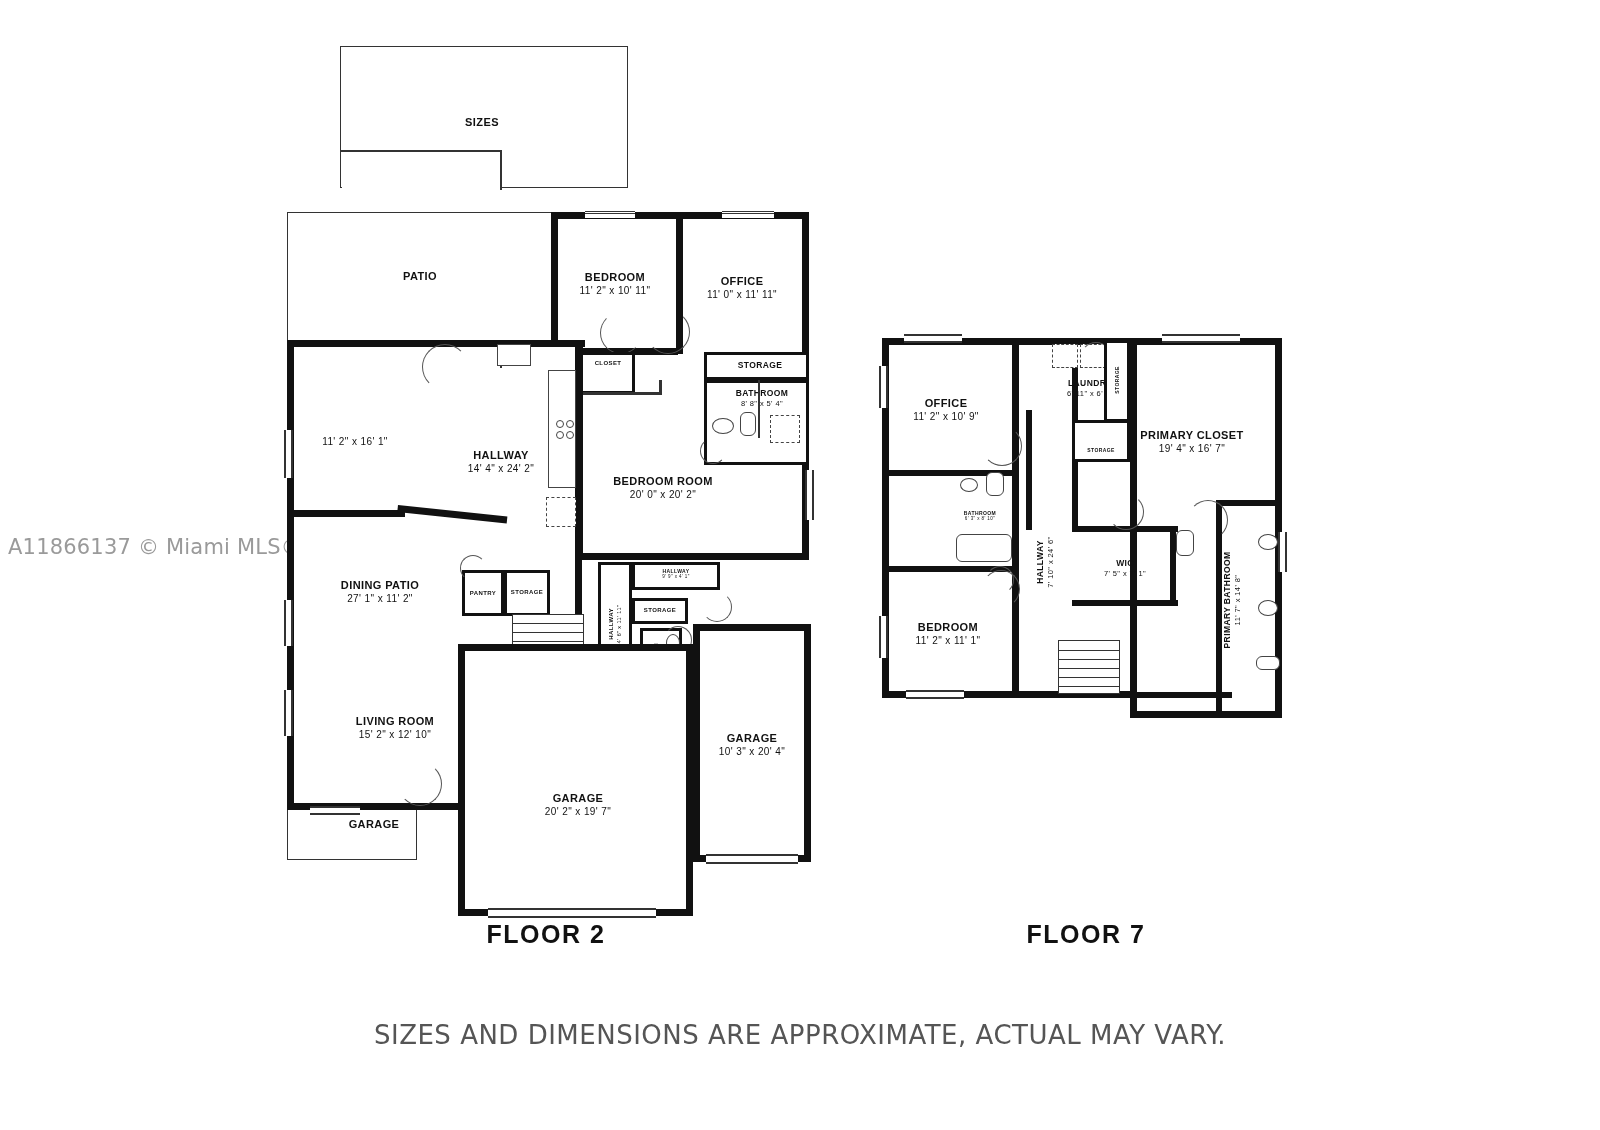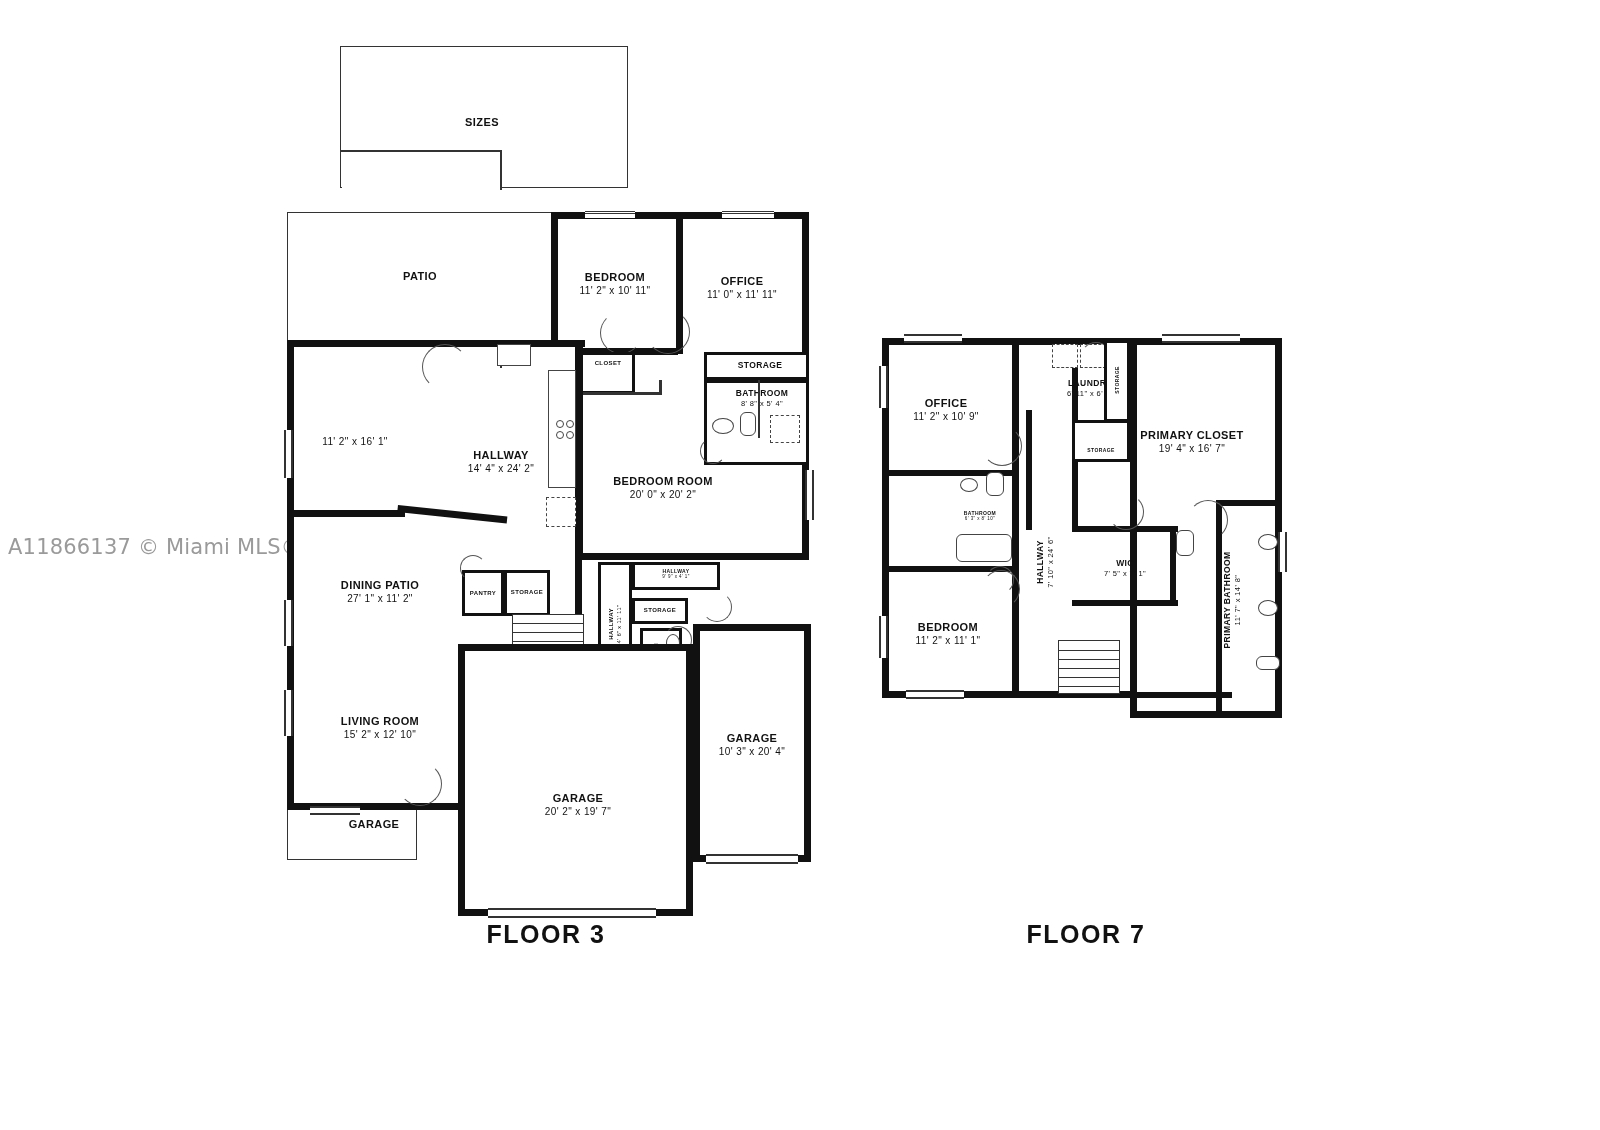--- a/index.html
+++ b/index.html
@@ -211,21 +211,21 @@
     <div class="lbl" style="left:355px;top:442px;">
       <span class="dm">11' 2" x 16' 1"</span>
     </div>
 
     <div class="door-arc" style="left:422px;top:344px;width:46px;height:46px;border-color:#555;border-bottom-color:transparent;border-right-color:transparent;"></div>
 
     <div class="lbl" style="left:380px;top:592px;">
       <span class="nm">DINING PATIO</span>
       <span class="dm">27' 1" x 11' 2"</span>
     </div>
-    <div class="lbl" style="left:380px;top:728px;">
+    <div class="lbl" style="left:395px;top:728px;">
       <span class="nm">LIVING ROOM</span>
       <span class="dm">15' 2" x 12' 10"</span>
     </div>
     <div class="door-arc" style="left:398px;top:762px;width:44px;height:44px;border-color:#555;border-top-color:transparent;border-left-color:transparent;"></div>
 
     <div class="wall-thin" style="left:462px;top:570px;width:42px;height:46px;"></div>
     <div class="wall-thin" style="left:504px;top:570px;width:46px;height:46px;"></div>
     <div class="lbl xs" style="left:483px;top:594px;">
       <span class="nm">PANTRY</span>
     </div>
@@ -287,21 +287,21 @@
       <span class="dm">10' 3" x 20' 4"</span>
     </div>
     <div class="fillw abs" style="left:706px;top:854px;width:92px;height:10px;border-top:2px solid #333;border-bottom:2px solid #333;box-sizing:border-box;"></div>
 
     <div class="fillw abs" style="left:284px;top:430px;width:9px;height:48px;border-left:2px solid #333;border-right:2px solid #333;box-sizing:border-box;"></div>
     <div class="fillw abs" style="left:284px;top:600px;width:9px;height:46px;border-left:2px solid #333;border-right:2px solid #333;box-sizing:border-box;"></div>
     <div class="fillw abs" style="left:284px;top:690px;width:9px;height:46px;border-left:2px solid #333;border-right:2px solid #333;box-sizing:border-box;"></div>
     <div class="fillw abs" style="left:310px;top:806px;width:50px;height:9px;border-top:2px solid #333;border-bottom:2px solid #333;box-sizing:border-box;"></div>
     <div class="fillw abs" style="left:805px;top:470px;width:9px;height:50px;border-left:2px solid #333;border-right:2px solid #333;box-sizing:border-box;"></div>
 
-    <div class="floor-title" style="left:546px;top:920px;">FLOOR 3</div>
+    <div class="floor-title" style="left:546px;top:920px;">FLOOR 2</div>
   </div>
 
   <div class="abs" style="left:840px;top:0;width:760px;height:960px;">
 
     <div class="wall" style="left:42px;top:338px;width:190px;height:360px;"></div>
     <div class="wall" style="left:172px;top:338px;width:220px;height:360px;"></div>
     <div class="wall" style="left:290px;top:338px;width:152px;height:380px;"></div>
 
     <div class="seg" style="left:172px;top:340px;width:6px;height:356px;"></div>
     <div class="seg" style="left:44px;top:470px;width:128px;height:6px;"></div>
@@ -393,14 +393,15 @@
     <div class="fillw abs" style="left:39px;top:366px;width:9px;height:42px;border-left:2px solid #333;border-right:2px solid #333;box-sizing:border-box;"></div>
     <div class="fillw abs" style="left:39px;top:616px;width:9px;height:42px;border-left:2px solid #333;border-right:2px solid #333;box-sizing:border-box;"></div>
     <div class="fillw abs" style="left:64px;top:334px;width:58px;height:9px;border-top:2px solid #333;border-bottom:2px solid #333;box-sizing:border-box;"></div>
     <div class="fillw abs" style="left:66px;top:690px;width:58px;height:9px;border-top:2px solid #333;border-bottom:2px solid #333;box-sizing:border-box;"></div>
     <div class="fillw abs" style="left:322px;top:334px;width:78px;height:9px;border-top:2px solid #333;border-bottom:2px solid #333;box-sizing:border-box;"></div>
     <div class="fillw abs" style="left:438px;top:532px;width:9px;height:40px;border-left:2px solid #333;border-right:2px solid #333;box-sizing:border-box;"></div>
 
     <div class="floor-title" style="left:246px;top:920px;">FLOOR 7</div>
   </div>
 
+  <div class="footer-note" style="top:1020px;">SIZES AND DIMENSIONS ARE APPROXIMATE, ACTUAL MAY VARY.</div>
 
 </div>
 
 </body></html>

